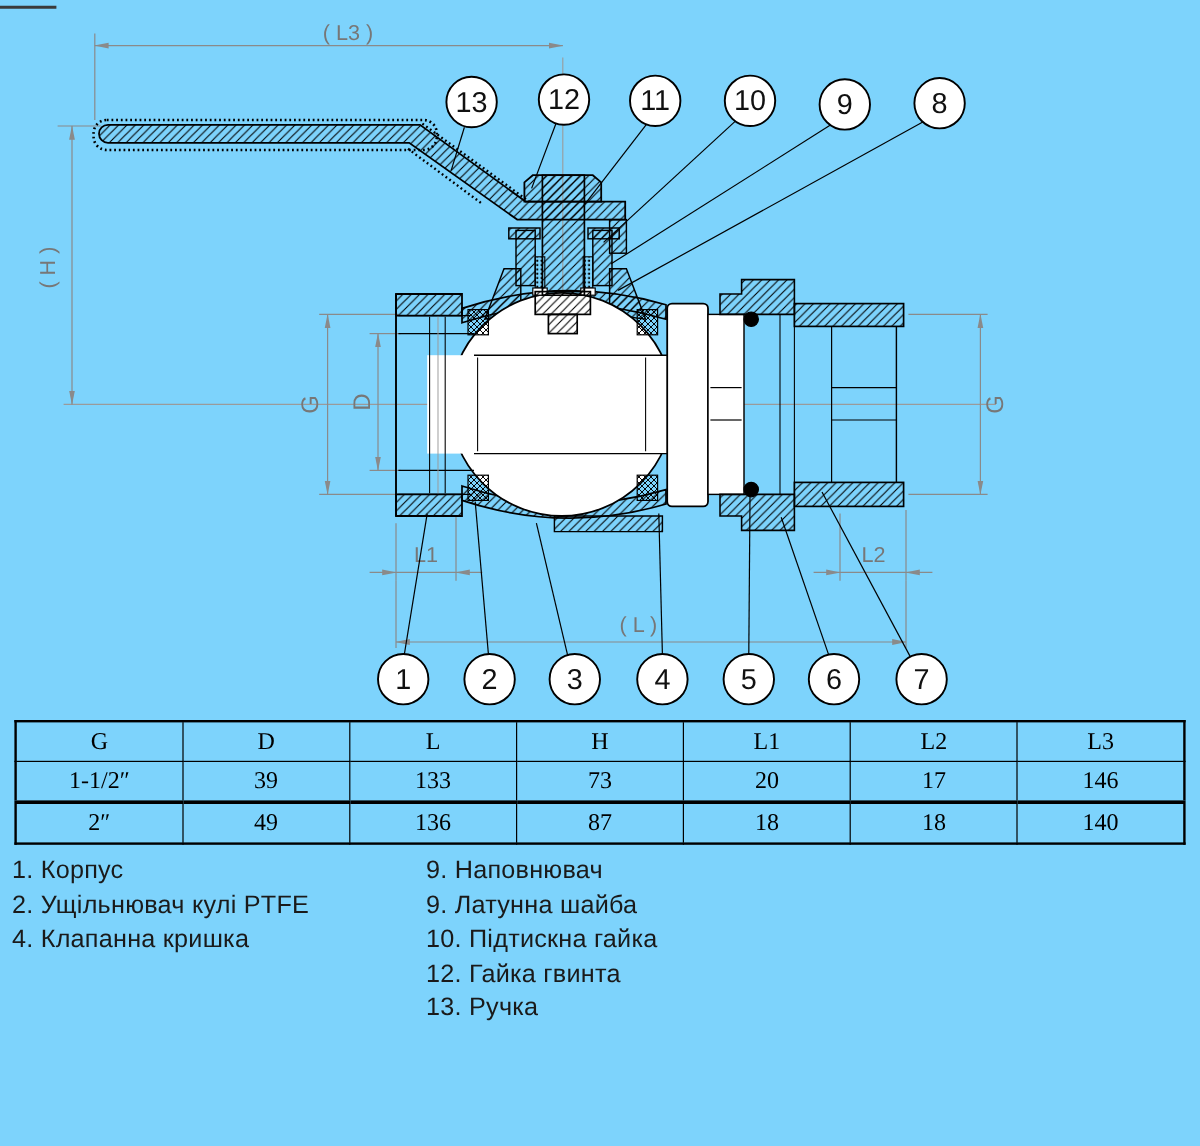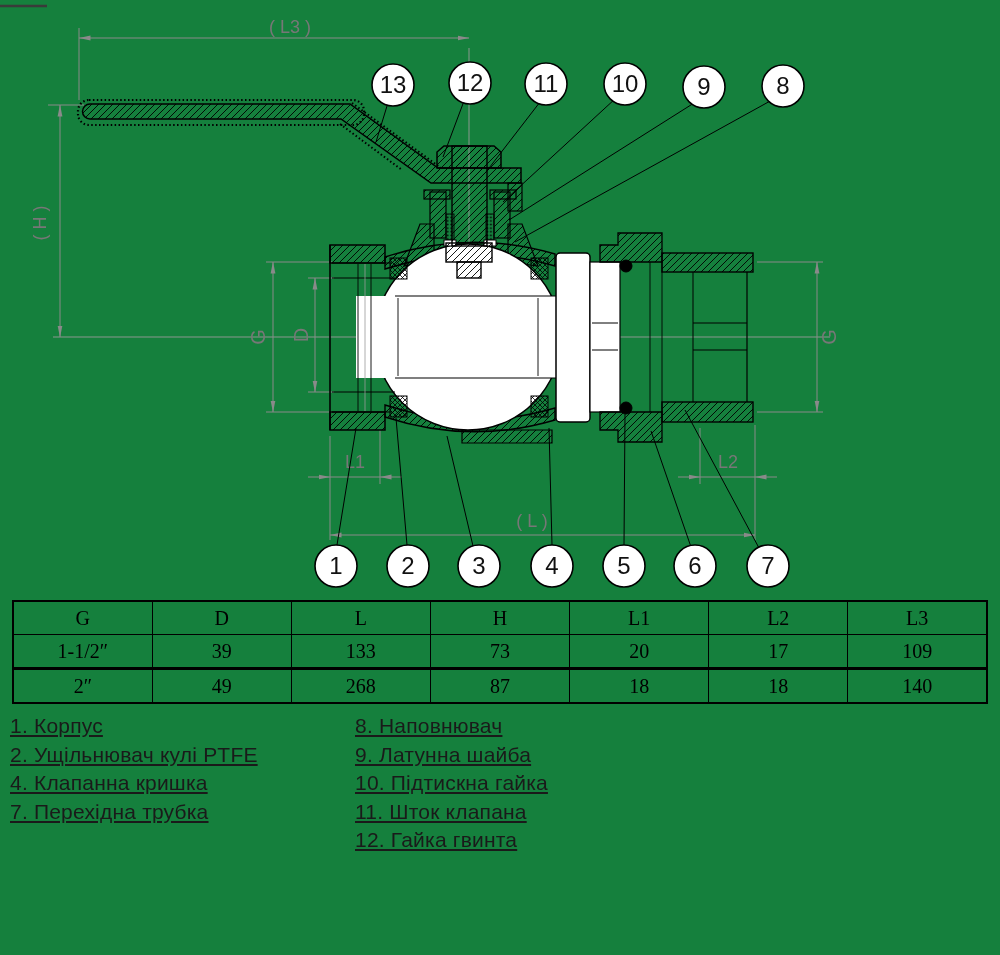--- a/index.html
+++ b/index.html
@@ -1,29 +1,29 @@
 <!DOCTYPE html>
 <html><head>
 <meta charset="utf-8">
 <style>
   html,body{margin:0;padding:0;background:#fff;}
-  #page{position:relative;width:1000px;height:955px;background:#15803d;overflow:hidden;
+  #page{position:relative;width:1000px;height:955px;background:#7dd3fc;overflow:hidden;
         font-family:"Liberation Sans",sans-serif;}
   
   #drawing{position:absolute;left:0;top:0;}
   
   table.spec{position:absolute;left:12px;top:600px;width:976px;border-collapse:collapse;
              table-layout:fixed;font-family:"Liberation Serif",serif;font-size:20px;color:#000;}
   table.spec th,table.spec td{border:1.5px solid #000;height:32px;text-align:center;
              font-weight:normal;padding:0;}
   table.spec{border:2px solid #000;}
   table.spec tr.thick td{border-top:3.5px solid #000;}
   
   .plist{position:absolute;list-style:none;margin:0;padding:0;
-         font-size:21px;line-height:28.5px;color:#1a1a1a;letter-spacing:0.2px;text-decoration:underline;}
+         font-size:21px;line-height:28.5px;color:#1a1a1a;letter-spacing:0.2px;}
   #plist-left{left:10px;top:712px;}
   #plist-right{left:355px;top:712px;}
 </style>
 </head>
 <body>
 
 <div id="page">
 
 <svg id="drawing" width="1000" height="598" viewBox="0 0 1000 598">
   <defs>
@@ -281,41 +281,40 @@
     <th>L2</th>
     <th>L3</th>
   </tr>
   <tr>
     <td>1-1/2″</td>
     <td>39</td>
     <td>133</td>
     <td>73</td>
     <td>20</td>
     <td>17</td>
-    <td>109</td>
+    <td>146</td>
   </tr>
   <tr class="thick">
     <td>2″</td>
     <td>49</td>
-    <td>268</td>
+    <td>136</td>
     <td>87</td>
     <td>18</td>
     <td>18</td>
     <td>140</td>
   </tr>
 </tbody>
     </table>
 
 <ul class="plist" id="plist-left">
   <li>1. Корпус</li>
   <li>2. Ущільнювач кулі PTFE</li>
   <li>4. Клапанна кришка</li>
-  <li>7. Перехідна трубка</li>
 </ul>
 <ul class="plist" id="plist-right">
-  <li>8. Наповнювач</li>
+  <li>9. Наповнювач</li>
   <li>9. Латунна шайба</li>
   <li>10. Підтискна гайка</li>
-  <li>11. Шток клапана</li>
   <li>12. Гайка гвинта</li>
+  <li>13. Ручка</li>
 </ul>
 
 </div>
 
 </body></html>

